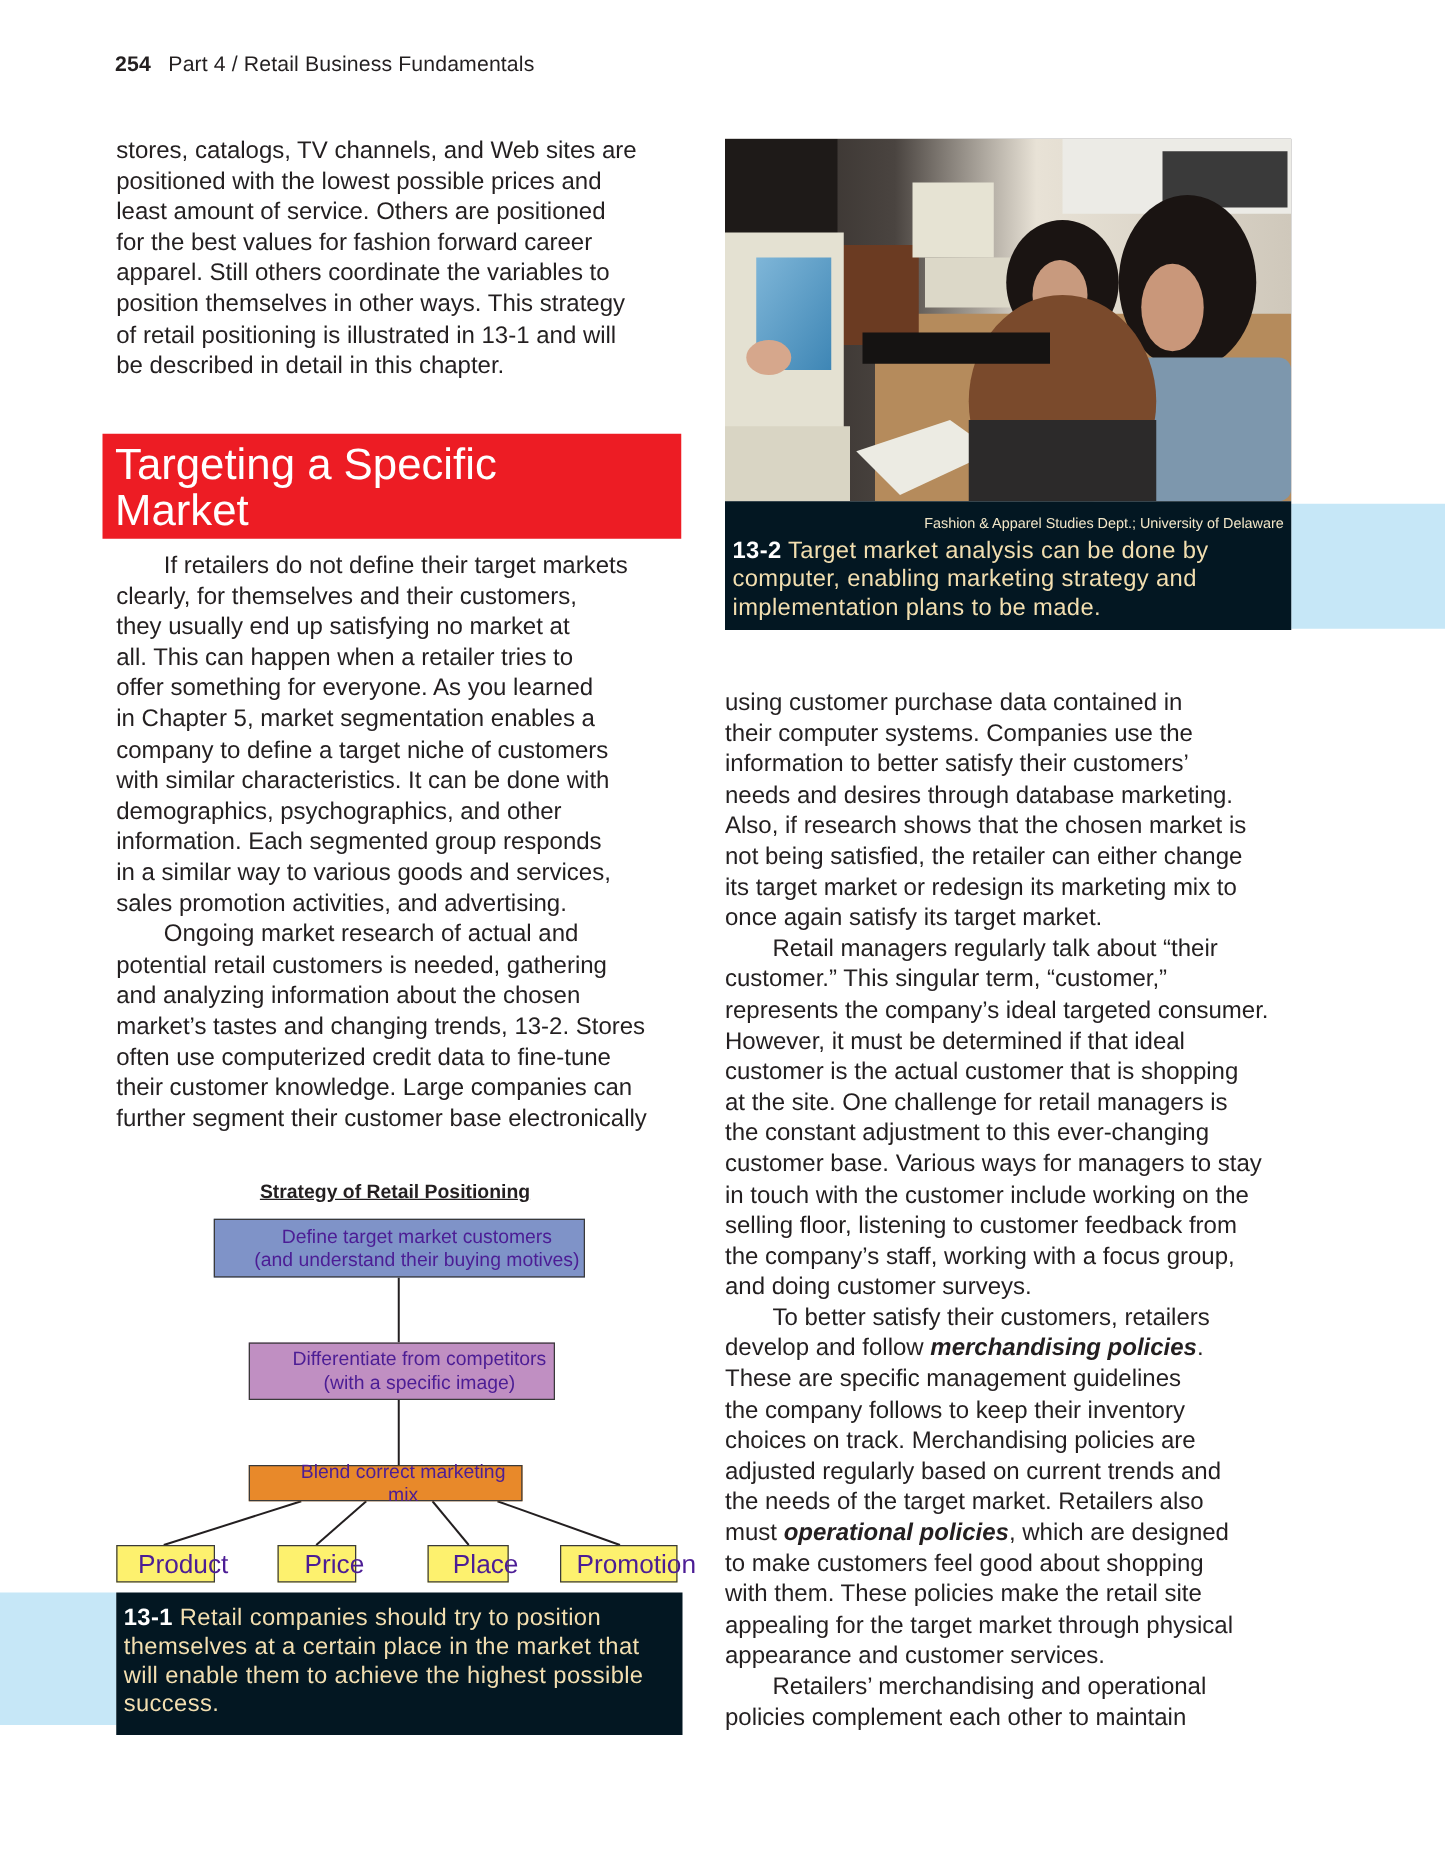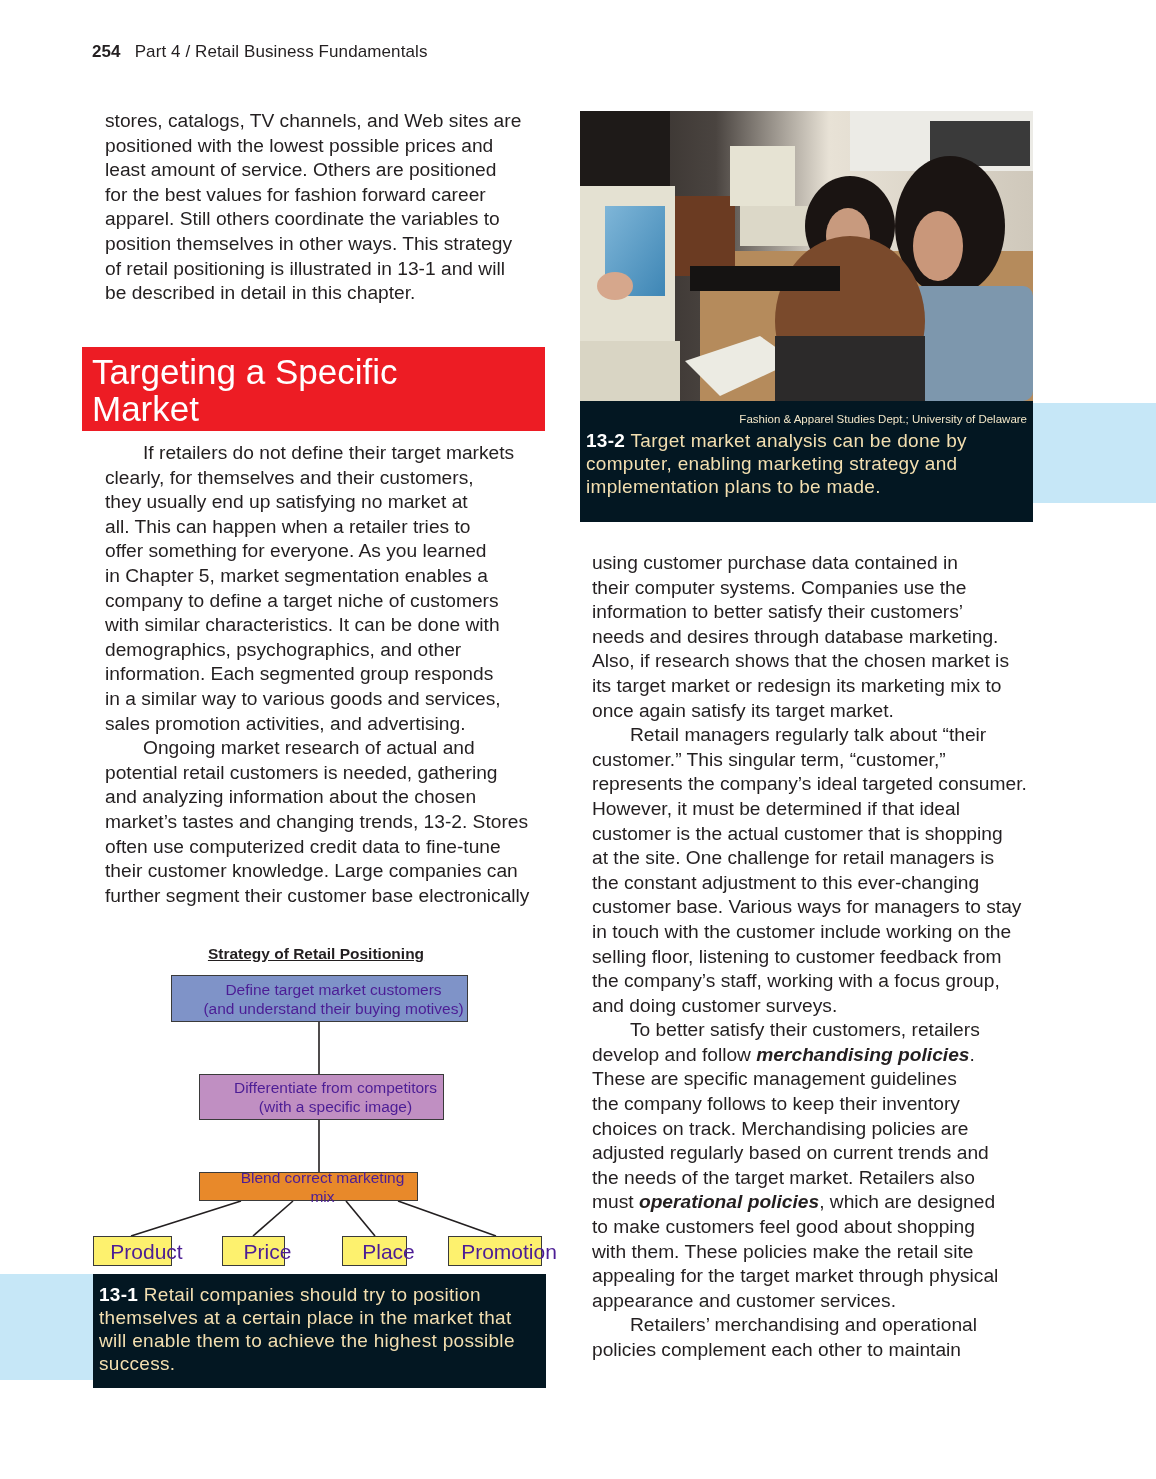--- a/index.html
+++ b/index.html
@@ -3,35 +3,35 @@
 <meta charset="utf-8">
 <style>
   html, body { margin: 0; padding: 0; background: #ffffff; }
   body { width: 1156px; height: 1479px; position: relative; overflow: hidden;
          font-family: "Liberation Sans", sans-serif; color: #231f20; }
   .abs { position: absolute; }
 
   .running-head { left: 92px; top: 42px; font-size: 17px; letter-spacing: 0.1px; }
   .running-head .pg { font-weight: bold; margin-right: 14px; }
 
-  .body-text { font-size: 19.2px; line-height: 24.6px; color: #231f20; margin-left: 12px; }
+  .body-text { font-size: 19.2px; line-height: 24.6px; color: #231f20; }
   .body-text p { margin: 0; }
   .indent { text-indent: 38px; }
   .body-text b i, .body-text .term { font-weight: bold; font-style: italic; }
 
   .col-left { left: 93px; width: 460px; }
   .col-right { left: 580px; width: 460px; }
 
   .section-head { left: 82px; top: 347px; width: 463px; height: 84px; background: #ed1c24;
                   color: #ffffff; font-size: 35px; line-height: 37px; padding: 6px 0 0 10px; box-sizing: border-box; }
 
   
   .photo { left: 580px; top: 111px; width: 453px; height: 290px; overflow: hidden; background: #6b6a66; }
   .caption-band { background: #031722; color: #f3dfb0; }
-  .cap2 { left: 580px; top: 401px; width: 453px; height: 121px; }
+  .cap2 { left: 580px; top: 401px; width: 453px; height: 103px; }
   .cap2 .credit { position: absolute; right: 6px; top: 12px; font-size: 11.5px; color: #f3e7c8; }
   .cap2 .text { position: absolute; left: 6px; top: 28px; width: 440px; font-size: 19px; line-height: 23px; letter-spacing: 0.3px; }
   .fig-num { font-weight: bold; color: #ffffff; }
   .blue-tab-right { left: 1033px; top: 403px; width: 123px; height: 100px; background: #c6e7f7; }
 
   .cap1 { left: 93px; top: 1274px; width: 453px; height: 114px; }
   .cap1 .text { position: absolute; left: 6px; top: 9px; width: 445px; font-size: 19px; line-height: 23px; letter-spacing: 0.3px; }
   .blue-tab-left { left: 0px; top: 1274px; width: 93px; height: 106px; background: #c6e7f7; }
 
   
@@ -180,20 +180,21 @@
   <div class="credit">Fashion &amp; Apparel Studies Dept.; University of Delaware</div>
   <div class="text"><span class="fig-num">13-2</span> <span>Target market analysis can be done by computer, enabling marketing strategy and implementation plans to be made.</span></div>
 </div>
 
 <div class="abs col-right body-text" style="top:551px;">
   <p>using customer purchase data contained in</p>
   <p>their computer systems. Companies use the</p>
   <p>information to better satisfy their customers’</p>
   <p>needs and desires through database marketing.</p>
   <p>Also, if research shows that the chosen market is</p>
+  <p>not being satisfied, the retailer can either change</p>
   <p>its target market or redesign its marketing mix to</p>
   <p>once again satisfy its target market.</p>
 
   <p class="indent">Retail managers regularly talk about “their</p>
   <p>customer.” This singular term, “customer,”</p>
   <p>represents the company’s ideal targeted consumer.</p>
   <p>However, it must be determined if that ideal</p>
   <p>customer is the actual customer that is shopping</p>
   <p>at the site. One challenge for retail managers is</p>
   <p>the constant adjustment to this ever-changing</p>

